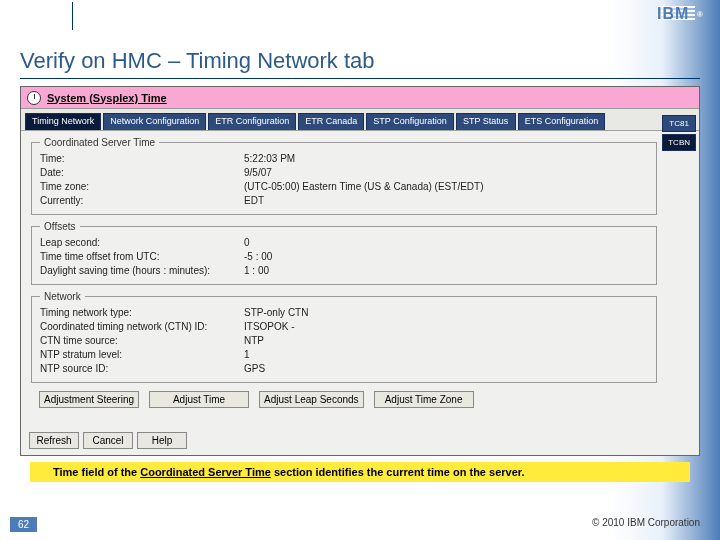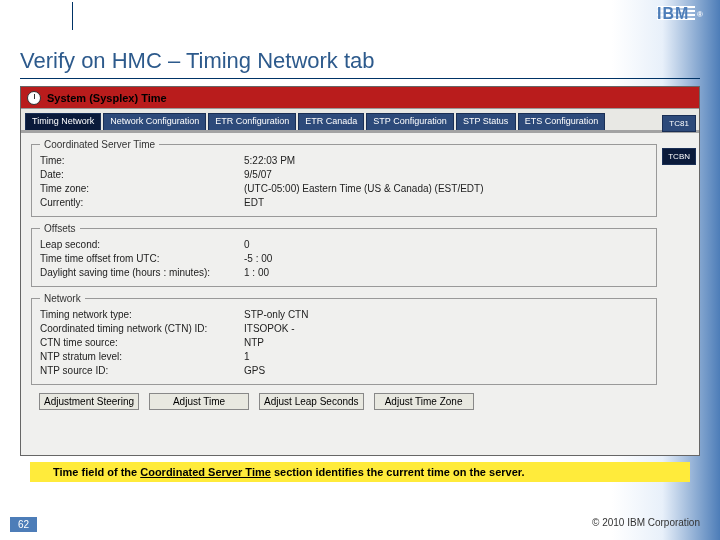--- a/index.html
+++ b/index.html
@@ -6,27 +6,27 @@
   body { width: 720px; height: 540px; font-family: Arial, sans-serif; background: #fff; position: relative; }
   .slide { width: 720px; height: 540px; position: relative; background: linear-gradient(to right, #fff 0%, #fff 85%, #e8f0fa 92%, #4d7db8 100%); }
   .topbar { position: absolute; top: 0; left: 0; width: 100%; height: 32px; }
   .topbar .vline { position: absolute; left: 72px; top: 2px; width: 1px; height: 28px; background: #003366; }
   .topbar .logo { position: absolute; right: 18px; top: 6px; font-weight: bold; color: #fff; font-size: 16px; letter-spacing: -1px; display: flex; align-items: center; }
   .logo-stripe { display: inline-block; width: 38px; height: 16px; background: repeating-linear-gradient(to bottom,#fff 0,#fff 2px,transparent 2px,transparent 4px); margin-right: 2px; position: relative; }
   .logo-stripe::before { content:"IBM"; position:absolute; left:0; top:-1px; color:#4d7db8; font-weight:900; font-size:16px; letter-spacing:1px; }
   .slide-title { position: absolute; top: 48px; left: 20px; font-size: 22px; color: #2d5a8c; font-weight: normal; }
   .underline { position: absolute; top: 78px; left: 20px; width: 680px; height: 1px; background: #003366; }
   .panel { position: absolute; top: 86px; left: 20px; width: 680px; height: 370px; border: 1px solid #666; background: #f0f0ee; }
-  .panel-header { height: 22px; background: #b91c1c; border-bottom: 1px solid #999; display: flex; align-items: center; gap: 6px; padding: 2px 6px; font-size: 11px; font-weight: bold; }
+  .panel-header { height: 22px; background: #f9a8d4; border-bottom: 1px solid #999; display: flex; align-items: center; gap: 6px; padding: 2px 6px; font-size: 11px; font-weight: bold; text-decoration: underline; }
   .clock-icon { width: 14px; height: 14px; border: 1px solid #333; border-radius: 50%; position: relative; background: #fff; }
   .clock-icon::after { content:""; position:absolute; left:6px; top:2px; width:1px; height:5px; background:#333; }
-  .tabstrip { display: flex; gap: 2px; padding: 4px 4px 0 4px; background: #e8e8e4; border-bottom: 3px solid #a3a3a3; }
+  .tabstrip { display: flex; gap: 2px; padding: 4px 4px 0 4px; background: #e8e8e4; border-bottom: 1px solid #a3a3a3; }
   .tab { font-size: 9px; padding: 3px 6px; background: #2d4a7a; color: #fff; border: 1px solid #1a2f55; border-bottom: none; cursor: pointer; text-align: center; line-height: 1.1; min-width: 60px; }
   .tab.active { background: #0a1a3a; }
-  .side-tabs { position: absolute; right: 3px; top: 28px; display: flex; flex-direction: column; gap: 16px; }
+  .side-tabs { position: absolute; right: 3px; top: 28px; display: flex; flex-direction: column; gap: 2px; }
   .side-tab { font-size: 8px; padding: 3px 5px; background: #2d4a7a; color: #fff; border: 1px solid #1a2f55; min-width: 28px; text-align:center; cursor:pointer; }
   .side-tab.active { background: #0a1a3a; }
   .content { padding: 6px 42px 6px 10px; height: 300px; overflow: hidden; }
   fieldset { border: 1px solid #999; margin-bottom: 6px; padding: 4px 8px 6px 8px; font-size: 10px; background: #f0f0ee; }
   legend { font-size: 10px; padding: 0 4px; color: #333; }
   .row { display: flex; gap: 4px; line-height: 1.4; }
   .row .label { width: 200px; color: #222; }
   .row .value { color: #222; }
   .btnrow { display: flex; gap: 10px; padding: 2px 8px; }
   .btn { font-size: 10px; padding: 2px 4px; background: #e8e8e0; border: 1px solid #888; cursor: pointer; min-width: 100px; text-align: center; }
@@ -135,20 +135,25 @@
     </fieldset>
 
     <div class="btnrow">
       <div class="btn">Adjustment Steering</div>
       <div class="btn">Adjust Time</div>
       <div class="btn">Adjust Leap Seconds</div>
       <div class="btn">Adjust Time Zone</div>
     </div>
   </div>
 
+  <div class="bottom-btns">
+    <div class="btn small">Refresh</div>
+    <div class="btn small">Cancel</div>
+    <div class="btn small">Help</div>
+  </div>
 </div>
 
 <div class="caption">
   <b>Time</b><b> field of the </b><b><u>Coordinated Server Time</u></b><b> section identifies the current time on the server.</b>
 </div>
 
 <div class="footer">
   <span class="pagenum">62</span>
   <span>© 2010 IBM Corporation</span>
 </div>

